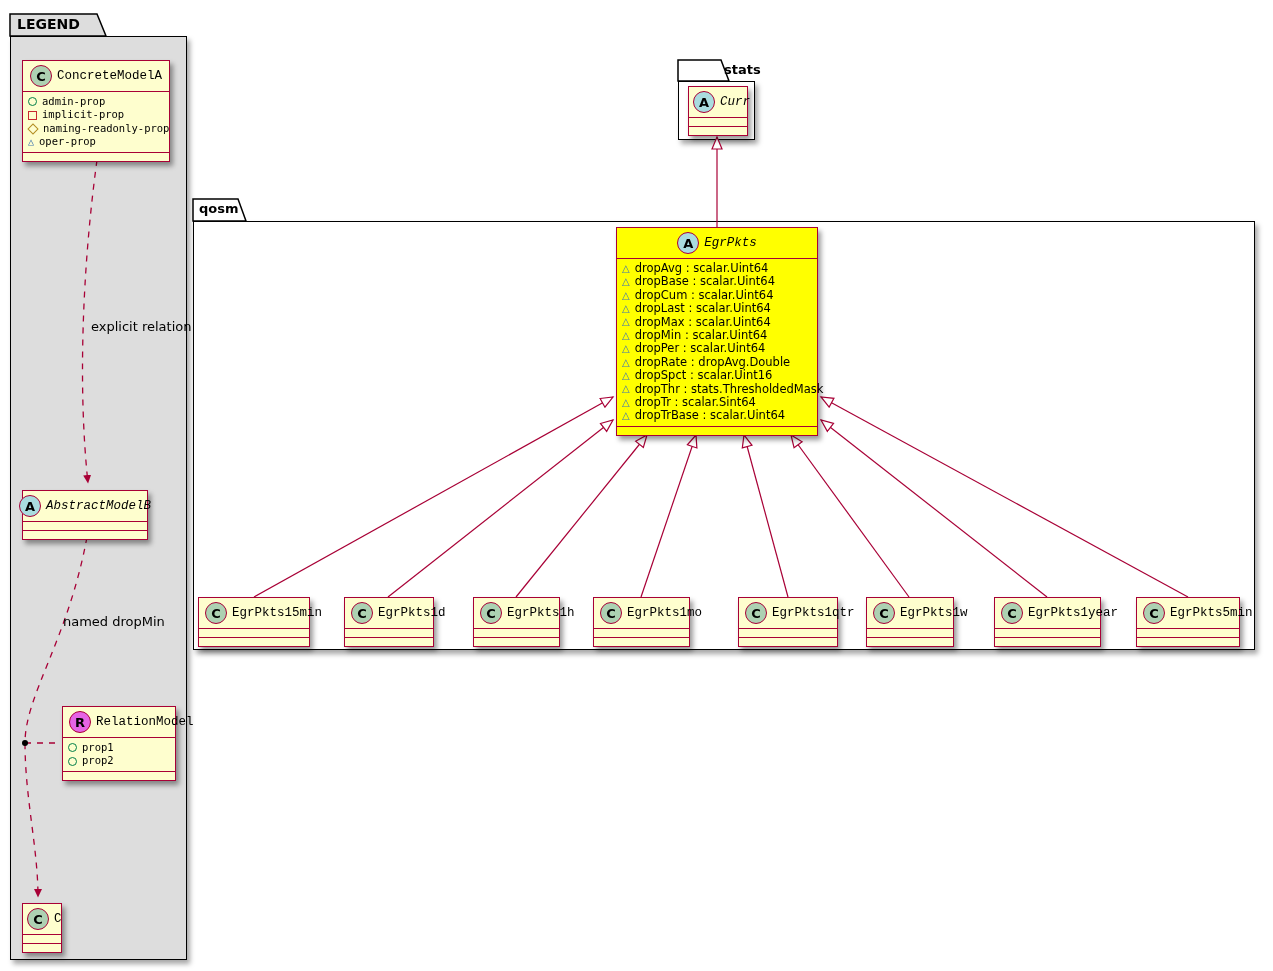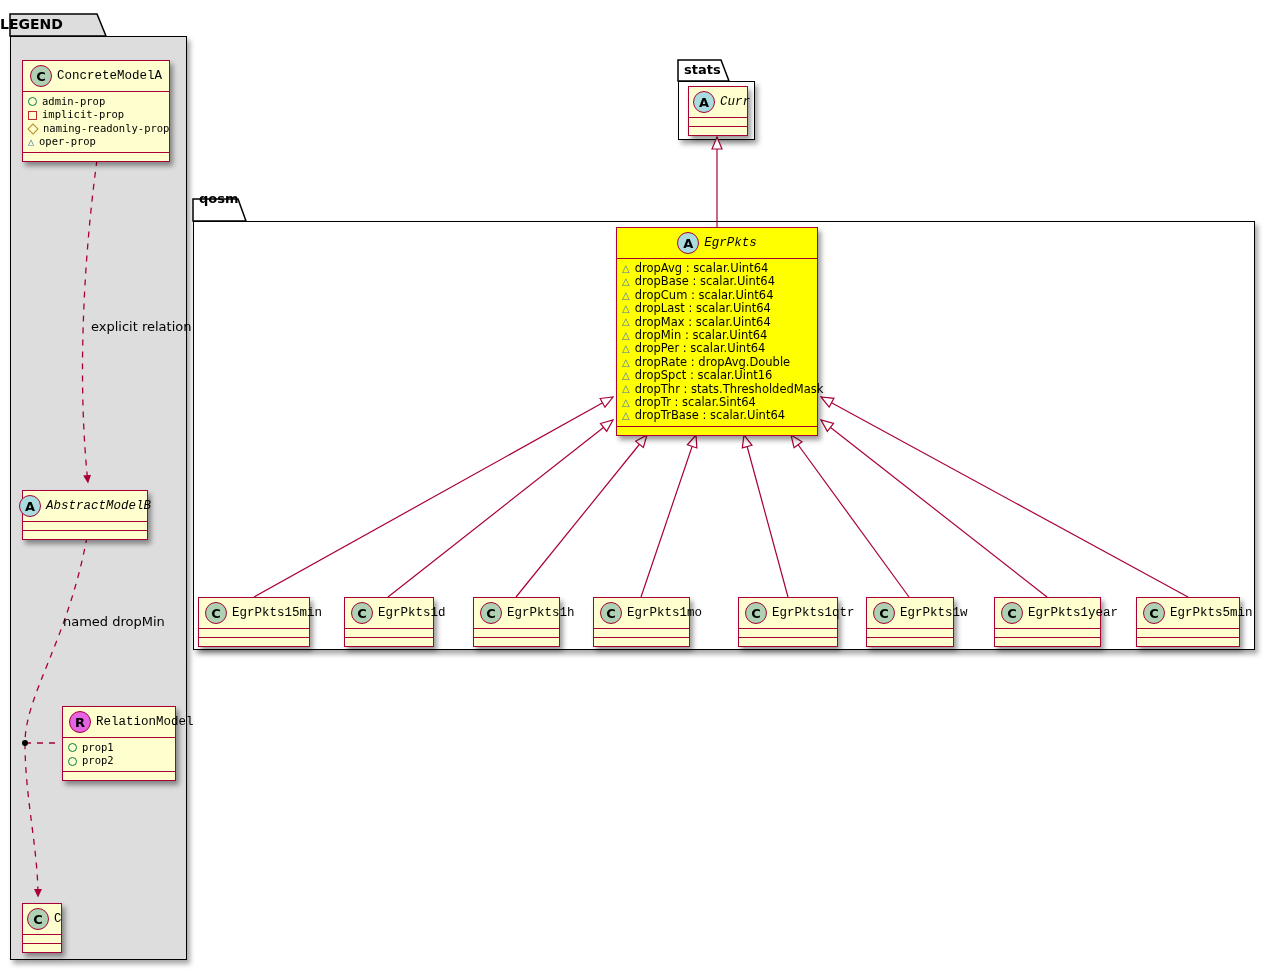--- a/index.html
+++ b/index.html
@@ -63,23 +63,23 @@
   <line x1="909" y1="597" x2="791" y2="435" stroke="#A80036" stroke-width="1.2" marker-end="url(#gen)"></line>
   <line x1="1047" y1="597" x2="821" y2="420" stroke="#A80036" stroke-width="1.2" marker-end="url(#gen)"></line>
   <line x1="1188" y1="597" x2="821" y2="397" stroke="#A80036" stroke-width="1.2" marker-end="url(#gen)"></line>
 
   <path d="M97,160 C82,270 78,390 88,483" fill="none" stroke="#A80036" stroke-width="1.3" stroke-dasharray="6,6" marker-end="url(#vee)"></path>
   <path d="M87,537 C68,640 25,695 25,743 C25,798 38,848 38,897" fill="none" stroke="#A80036" stroke-width="1.3" stroke-dasharray="6,6" marker-end="url(#vee)"></path>
   <line x1="25" y1="743" x2="61" y2="743" stroke="#A80036" stroke-width="1.3" stroke-dasharray="6,6"></line>
   <circle cx="25" cy="743" r="3" fill="#000"></circle>
 </svg>
 
-<div class="tab-label" style="left:0;top:16px;font-size:14px;">LEGEND</div>
-<div class="tab-label" style="left:684px;top:62px;">stats</div>
-<div class="tab-label" style="left:199px;top:191px;">qosm</div>
+<div class="tab-label" style="left:17px;top:16px;font-size:14px;">LEGEND</div>
+<div class="tab-label" style="left:724px;top:62px;">stats</div>
+<div class="tab-label" style="left:199px;top:201px;">qosm</div>
 
 <div class="stereo">«Rect»</div>
 
 <div class="uml-box" style="left:22px;top:60px;width:148px;">
   <div class="uml-head">
     <span class="badge c">C</span>
     <span class="uml-name">ConcreteModelA</span>
   </div>
   <div class="attrs mono">
     <div class="prow">

